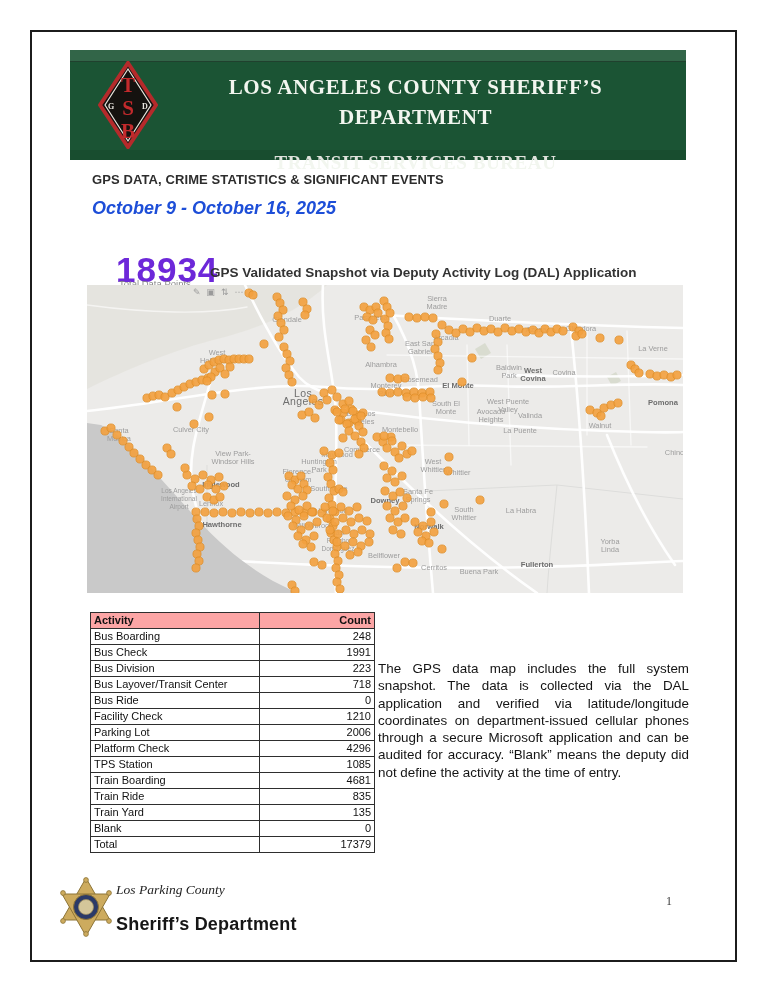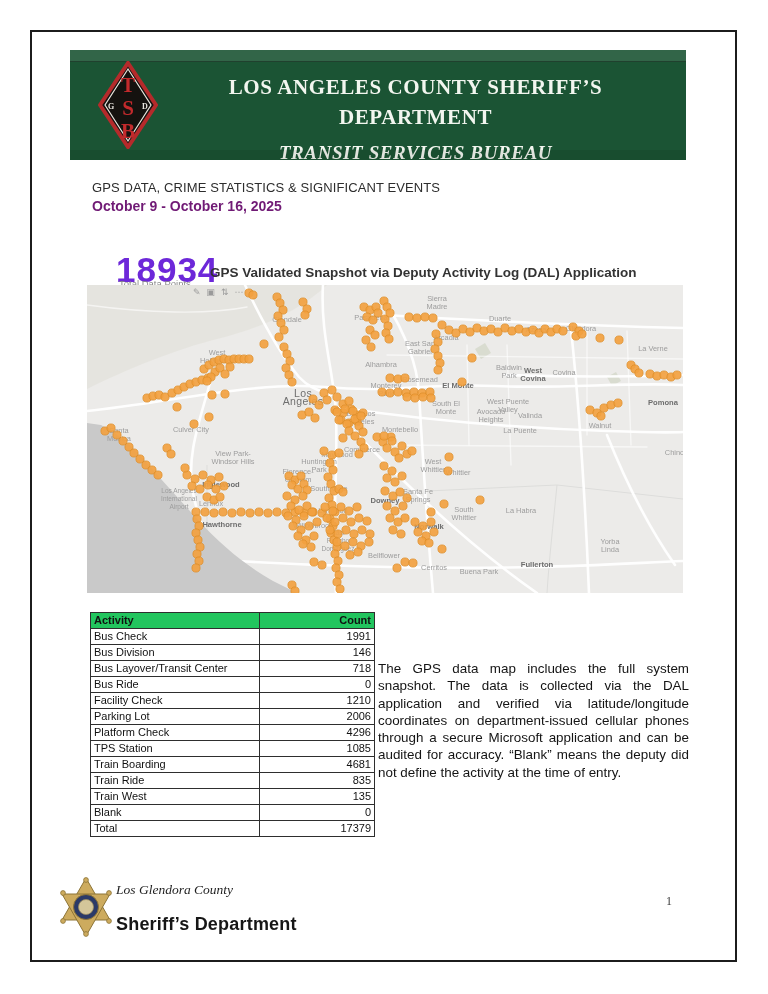--- a/index.html
+++ b/index.html
@@ -9,24 +9,24 @@
 
   
   .banner{position:absolute;left:38px;top:18px;width:616px;height:110px;background:#1b5434;}
   .banner::before{content:"";position:absolute;left:0;top:0;width:100%;height:11px;
                   background:rgba(255,255,255,.10);border-bottom:1px solid rgba(0,0,0,.35);}
   .banner::after{content:"";position:absolute;left:0;bottom:0;width:100%;height:10px;background:rgba(0,0,0,.08);}
   .banner-logo{position:absolute;left:28px;top:11px;width:60px;height:88px;}
   .banner-titles{position:absolute;left:85px;right:10px;top:22px;text-align:center;color:#f2f6ef;
                  font-family:"Liberation Serif",serif;font-weight:bold;letter-spacing:.6px;}
   .banner-line1{font-size:21px;line-height:30px;}
-  .banner-line2{font-size:19px;line-height:30px;margin-top:6px;font-style:italic;}
-
-  .report-heading{position:absolute;left:60px;top:148px;font-size:13px;font-weight:normal;color:#2d2d2d;letter-spacing:.1px;}
-  .report-date{position:absolute;left:60px;top:166px;font-size:14px;font-weight:bold;color:#701a75;}
+  .banner-line2{font-size:19px;line-height:30px;margin-top:16px;}
+
+  .report-heading{position:absolute;left:60px;top:140px;font-size:13px;font-weight:bold;color:#2d2d2d;letter-spacing:.1px;}
+  .report-date{position:absolute;left:60px;top:166px;font-size:18px;font-weight:bold;color:#1d4ed8;font-style:italic;}
 
   .stat-number{position:absolute;left:84px;top:206px;font-size:35px;font-weight:700;color:#6d28d9;letter-spacing:1px;margin-top:12px;}
   .stat-label{position:absolute;left:87px;top:246px;font-size:9.5px;color:#8a8a8a;}
   .map-title{position:absolute;left:178px;top:221px;font-size:13.5px;font-weight:bold;color:#333;margin-top:12px;}
 
   
   .map{position:absolute;left:55px;top:253px;width:596px;height:308px;background:#ecebe9;overflow:hidden;}
   .map svg{display:block;}
   .map-controls{position:absolute;left:106px;top:1px;display:flex;gap:6px;z-index:3;
                 color:#9a9a9a;font-size:9px;line-height:12px;}
@@ -41,21 +41,21 @@
   .mlabel.bold{font-weight:bold;fill:#6e6e6e;font-size:7.6px;}
   .mlabel.big{font-size:10.5px;fill:#6f6f6f;letter-spacing:.4px;}
   .mlabel.small{font-size:6.5px;}
   .gps-dot{fill:#f2a140;stroke:#dd8c26;stroke-width:.7;fill-opacity:.92;}
 
   
   .activity-table{position:absolute;left:58px;top:580px;border-collapse:collapse;width:284px;
                   font-size:11px;color:#111;table-layout:fixed;}
   .activity-table th,.activity-table td{border:1px solid #2e2e2e;height:15px;padding:0 3px;line-height:15px;
                   overflow:hidden;white-space:nowrap;}
-  .activity-table th{background:#22c55e;text-align:left;font-weight:bold;}
+  .activity-table th{background:#fca5a5;text-align:left;font-weight:bold;}
   .activity-table td.num,.activity-table th.num{text-align:right;}
   .activity-table col.c1{width:169px;}
   .activity-table col.c2{width:115px;}
   .activity-table tr.total td{border-top:1.5px solid #2e2e2e;margin-left:48px;}
   .activity-table{border:1.5px solid #2e2e2e;}
 
   .paragraph{position:absolute;left:346px;top:628px;width:311px;font-size:13.4px;line-height:17.3px;
              text-align:justify;color:#141414;}
 
   
@@ -541,26 +541,30 @@
           <col class="c2">
         </colgroup>
     <thead>
           <tr>
             <th>Activity</th>
             <th class="num">Count</th>
           </tr>
         </thead>
         <tbody>
           <tr>
+            <td>Bus Boarding</td>
+            <td class="num">248</td>
+          </tr>
+          <tr>
             <td>Bus Check</td>
             <td class="num">1991</td>
           </tr>
           <tr>
             <td>Bus Division</td>
-            <td class="num">146</td>
+            <td class="num">223</td>
           </tr>
           <tr>
             <td>Bus Layover/Transit Center</td>
             <td class="num">718</td>
           </tr>
           <tr>
             <td>Bus Ride</td>
             <td class="num">0</td>
           </tr>
           <tr>
@@ -581,21 +585,21 @@
           </tr>
           <tr>
             <td>Train Boarding</td>
             <td class="num">4681</td>
           </tr>
           <tr>
             <td>Train Ride</td>
             <td class="num">835</td>
           </tr>
           <tr>
-            <td>Train West</td>
+            <td>Train Yard</td>
             <td class="num">135</td>
           </tr>
           <tr>
             <td>Blank</td>
             <td class="num">0</td>
           </tr>
           <tr class="total">
             <td>Total</td>
             <td class="num">17379</td>
           </tr>
@@ -613,19 +617,19 @@
       <circle cx="49" cy="17" r="2.4" fill="#cdab5e" stroke="#8d7436" stroke-width=".8"></circle>
       <circle cx="49" cy="45" r="2.4" fill="#cdab5e" stroke="#8d7436" stroke-width=".8"></circle>
       <circle cx="26" cy="58" r="2.4" fill="#cdab5e" stroke="#8d7436" stroke-width=".8"></circle>
       <circle cx="3" cy="45" r="2.4" fill="#cdab5e" stroke="#8d7436" stroke-width=".8"></circle>
       <circle cx="3" cy="17" r="2.4" fill="#cdab5e" stroke="#8d7436" stroke-width=".8"></circle>
       <circle cx="26" cy="31" r="12.5" fill="#2b3a68" stroke="#8d7436" stroke-width="1"></circle>
       <circle cx="26" cy="31" r="7.5" fill="#d4c69a"></circle>
       <circle cx="26" cy="31" r="7.5" fill="none" stroke="#9b8c5f" stroke-width=".8"></circle>
     </svg>
     <div class="footer-text">
-      <div class="footer-county">Los Glendora County</div>
+      <div class="footer-county">Los Parking County</div>
       <div class="footer-dept">Sheriff’s Department</div>
     </div>
     <div class="page-number">1</div>
 
   </div>
 </div>
 
 </body></html>

